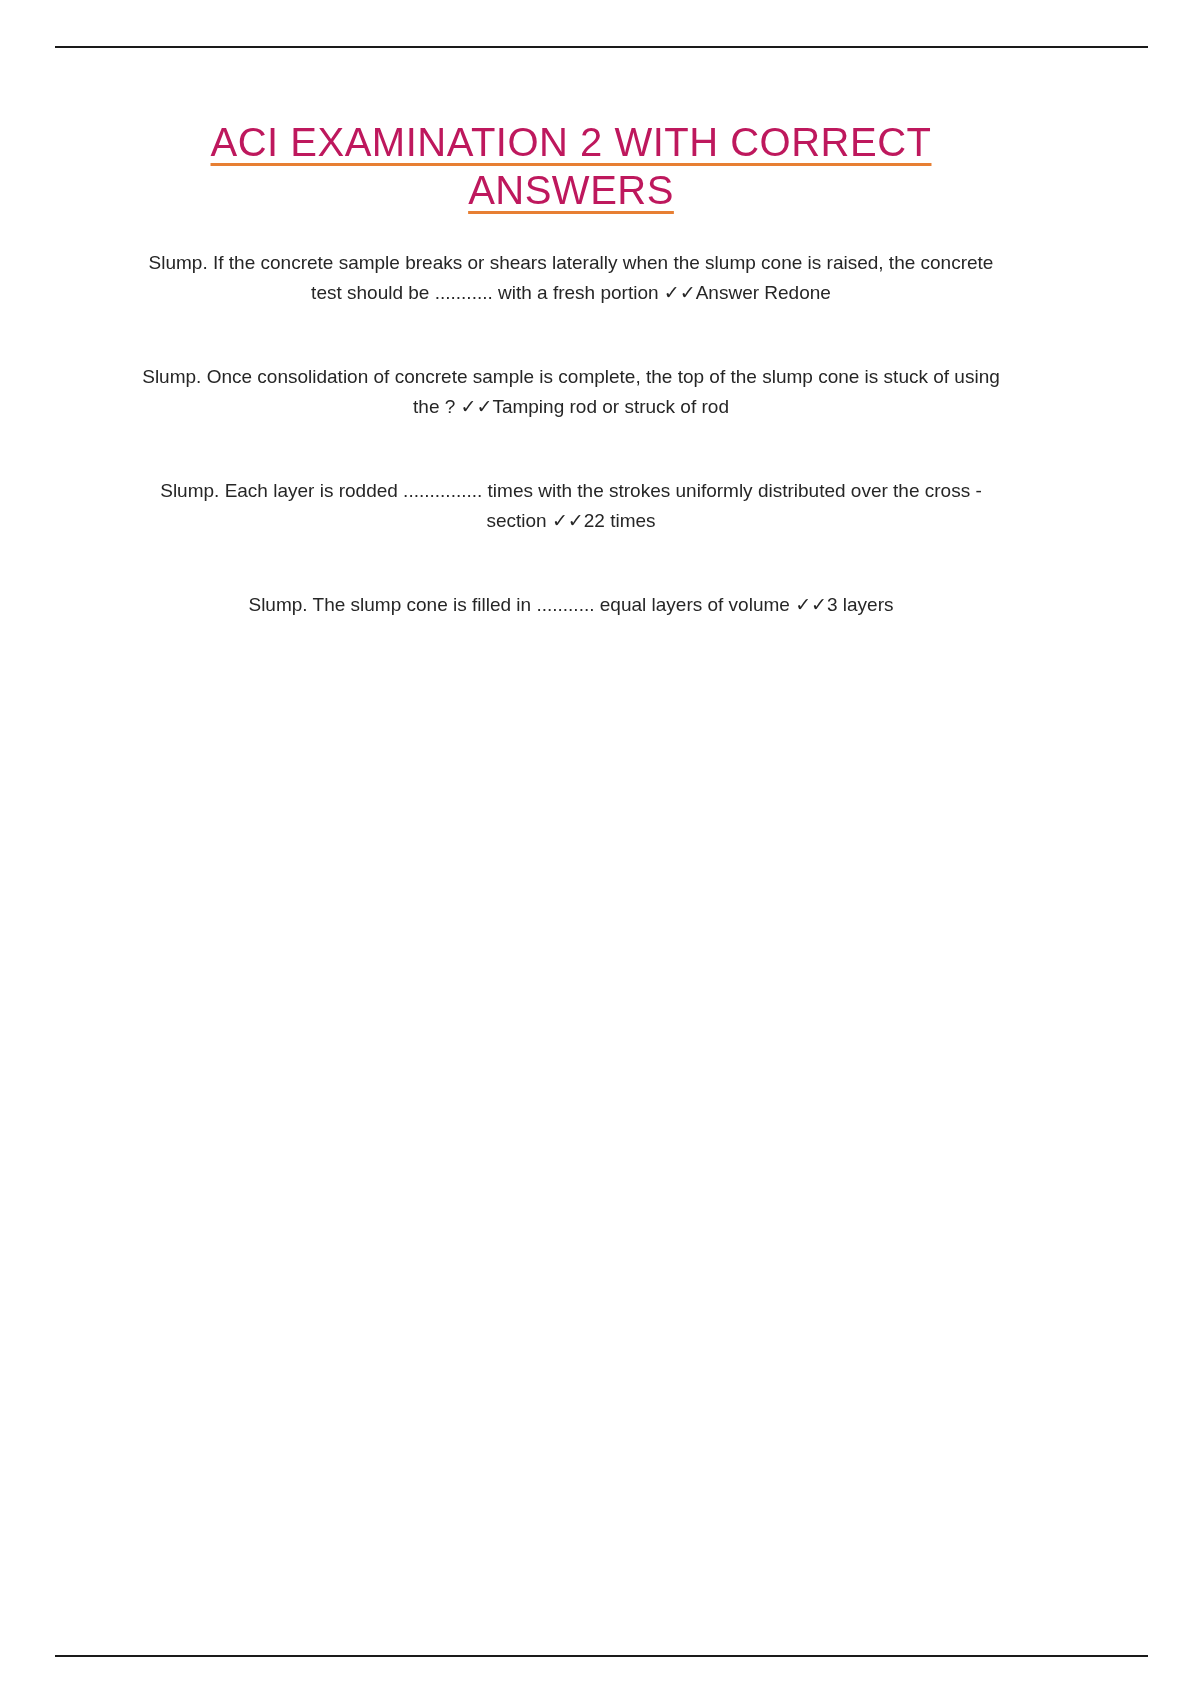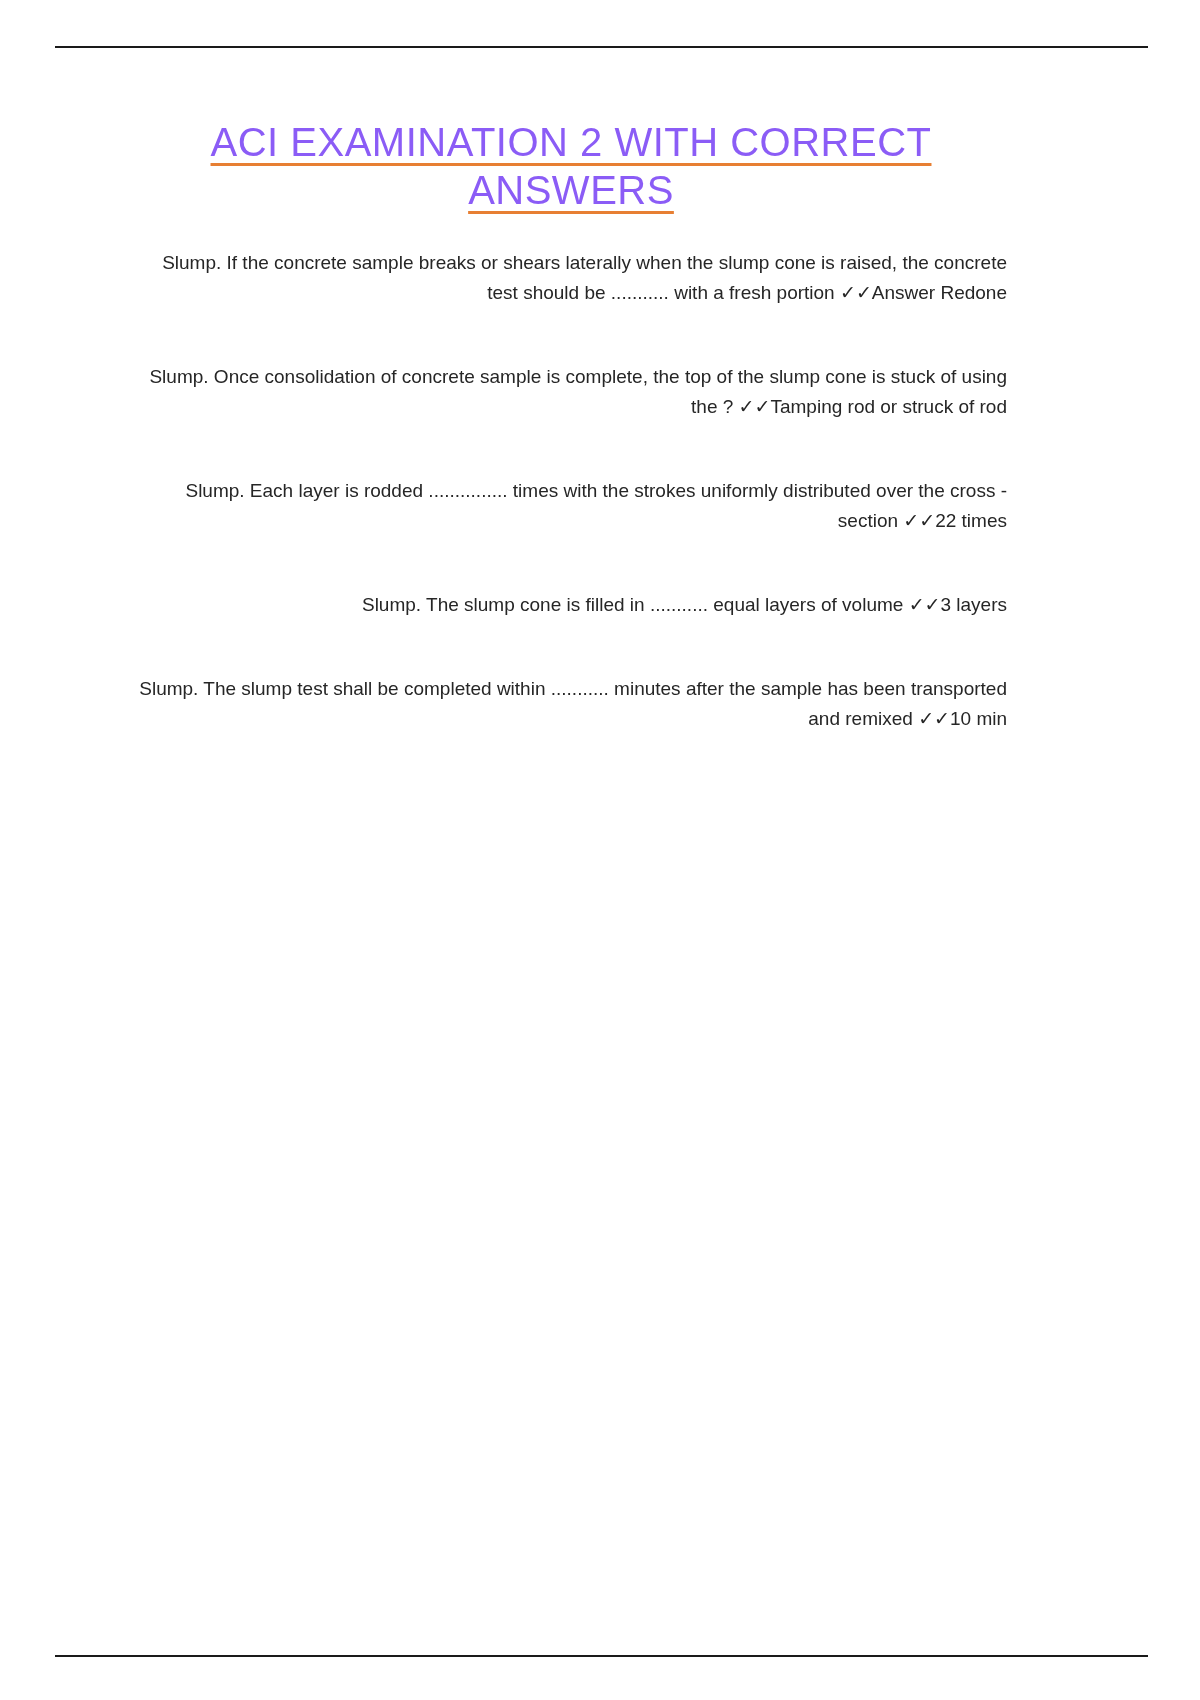--- a/index.html
+++ b/index.html
@@ -28,53 +28,52 @@
     top: 0;
     left: 135px;
     width: 872px;
     padding-top: 118px;
   }
   .doc-title {
     display: block;
     text-align: center;
     font-size: 40px;
     font-weight: 400;
-    color: #8b5cf6;
+    color: #be185d;
     text-decoration: underline;
     text-decoration-color: #e77f33;
     text-decoration-thickness: 3px;
     text-underline-offset: 7px;
     margin-bottom: 34px;
     letter-spacing: 0.5px;
     line-height: 1.2;
   }
   .qa-list p {
     font-size: 19px;
     line-height: 30px;
     color: #262626;
     margin: 0 0 54px 0;
-    text-align: right;
+    text-align: center;
   }
 </style>
 </head>
 <body>
 
 <div class="page">
 
   <div class="rule rule-top"></div>
 
   <div class="content">
 
     <h1 class="doc-title">ACI EXAMINATION 2 WITH CORRECT ANSWERS</h1>
 
     <div class="qa-list">
       <p>Slump. If the concrete sample breaks or shears laterally when the slump cone is raised, the concrete test should be ........... with a fresh portion ✓✓Answer Redone</p>
       <p>Slump. Once consolidation of concrete sample is complete, the top of the slump cone is stuck of using the ? ✓✓Tamping rod or struck of rod</p>
       <p>Slump. Each layer is rodded ............... times with the strokes uniformly distributed over the cross - section ✓✓22 times</p>
       <p>Slump. The slump cone is filled in ........... equal layers of volume ✓✓3 layers</p>
-      <p>Slump. The slump test shall be completed within ........... minutes after the sample has been transported and remixed ✓✓10 min</p>
     </div>
 
   </div>
 
   <div class="rule rule-bottom"></div>
 
 </div>
 
 </body></html>

